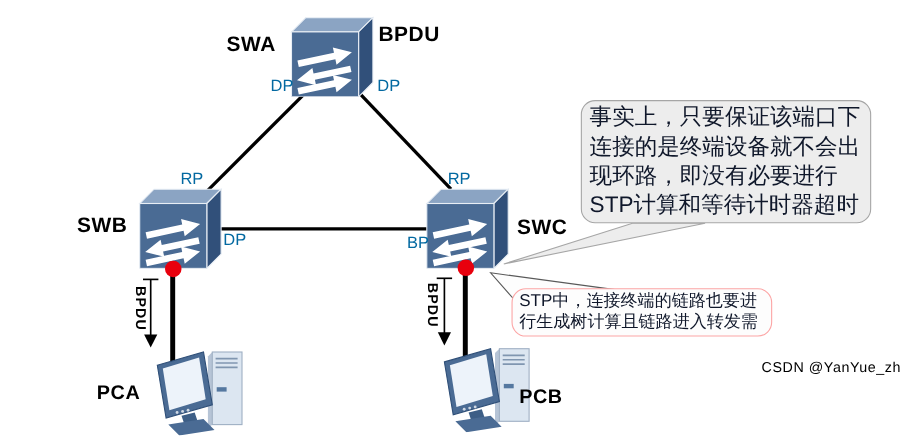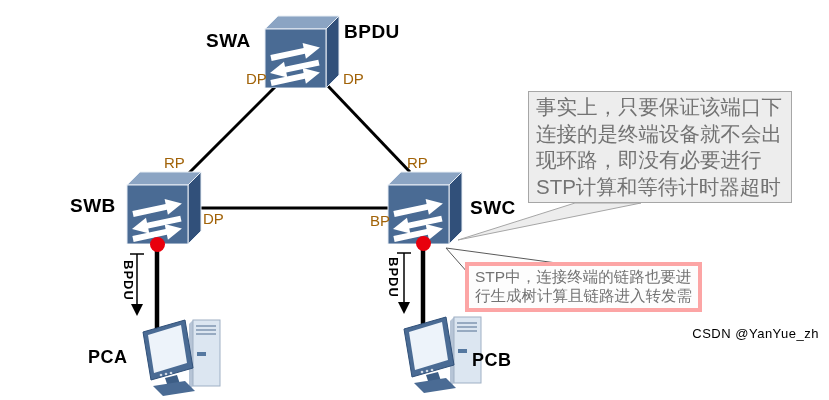--- a/index.html
+++ b/index.html
@@ -7,29 +7,29 @@
        font-family:"Liberation Sans","DejaVu Sans",sans-serif;}
   .stage{position:relative;width:829px;height:348px;background:#ffffff;}
   .layer{position:absolute;left:0;top:0;}
   svg.wires{z-index:1;}
   .icon{position:absolute;z-index:2;}
   .dot{position:absolute;z-index:3;width:15px;height:15px;border-radius:50%;
        background:#e8000d;}
   .lbl{position:absolute;z-index:4;color:#000;white-space:nowrap;}
   .node-lbl{font-size:19px;font-weight:bold;letter-spacing:.5px;}
   .pc-lbl{font-size:18px;font-weight:bold;letter-spacing:.5px;}
-  .port-lbl{font-size:15px;color:#a16207;}
+  .port-lbl{font-size:15px;color:#0369a1;}
   .bpdu-lbl{font-size:13px;font-weight:600;transform:rotate(90deg);
             transform-origin:top left;letter-spacing:1px;}
-  .callout{position:absolute;z-index:4;box-sizing:border-box;color:#737373;}
+  .callout{position:absolute;z-index:4;box-sizing:border-box;color:#0f172a;border-radius:13px;}
   .callout-1{left:528px;top:91px;width:264px;background:#ededed;
              border:1px solid #a6a6a6;padding:2px 7px;
              font-size:20.5px;line-height:26.5px;}
   .callout-2{left:465px;top:262px;width:237px;background:#fdfdfd;
-             border:4px solid #fca5a5;padding:2px 6px;
+             border:1px solid #fca5a5;padding:2px 6px;
              font-size:15.5px;line-height:18.8px;}
   .watermark{position:absolute;z-index:4;right:10px;bottom:7px;
              font-size:13px;color:#000000;letter-spacing:.5px;}
 </style>
 </head>
 <body>
 
 <div class="stage">
 
   <svg width="0" height="0" style="position:absolute" aria-hidden="true">

